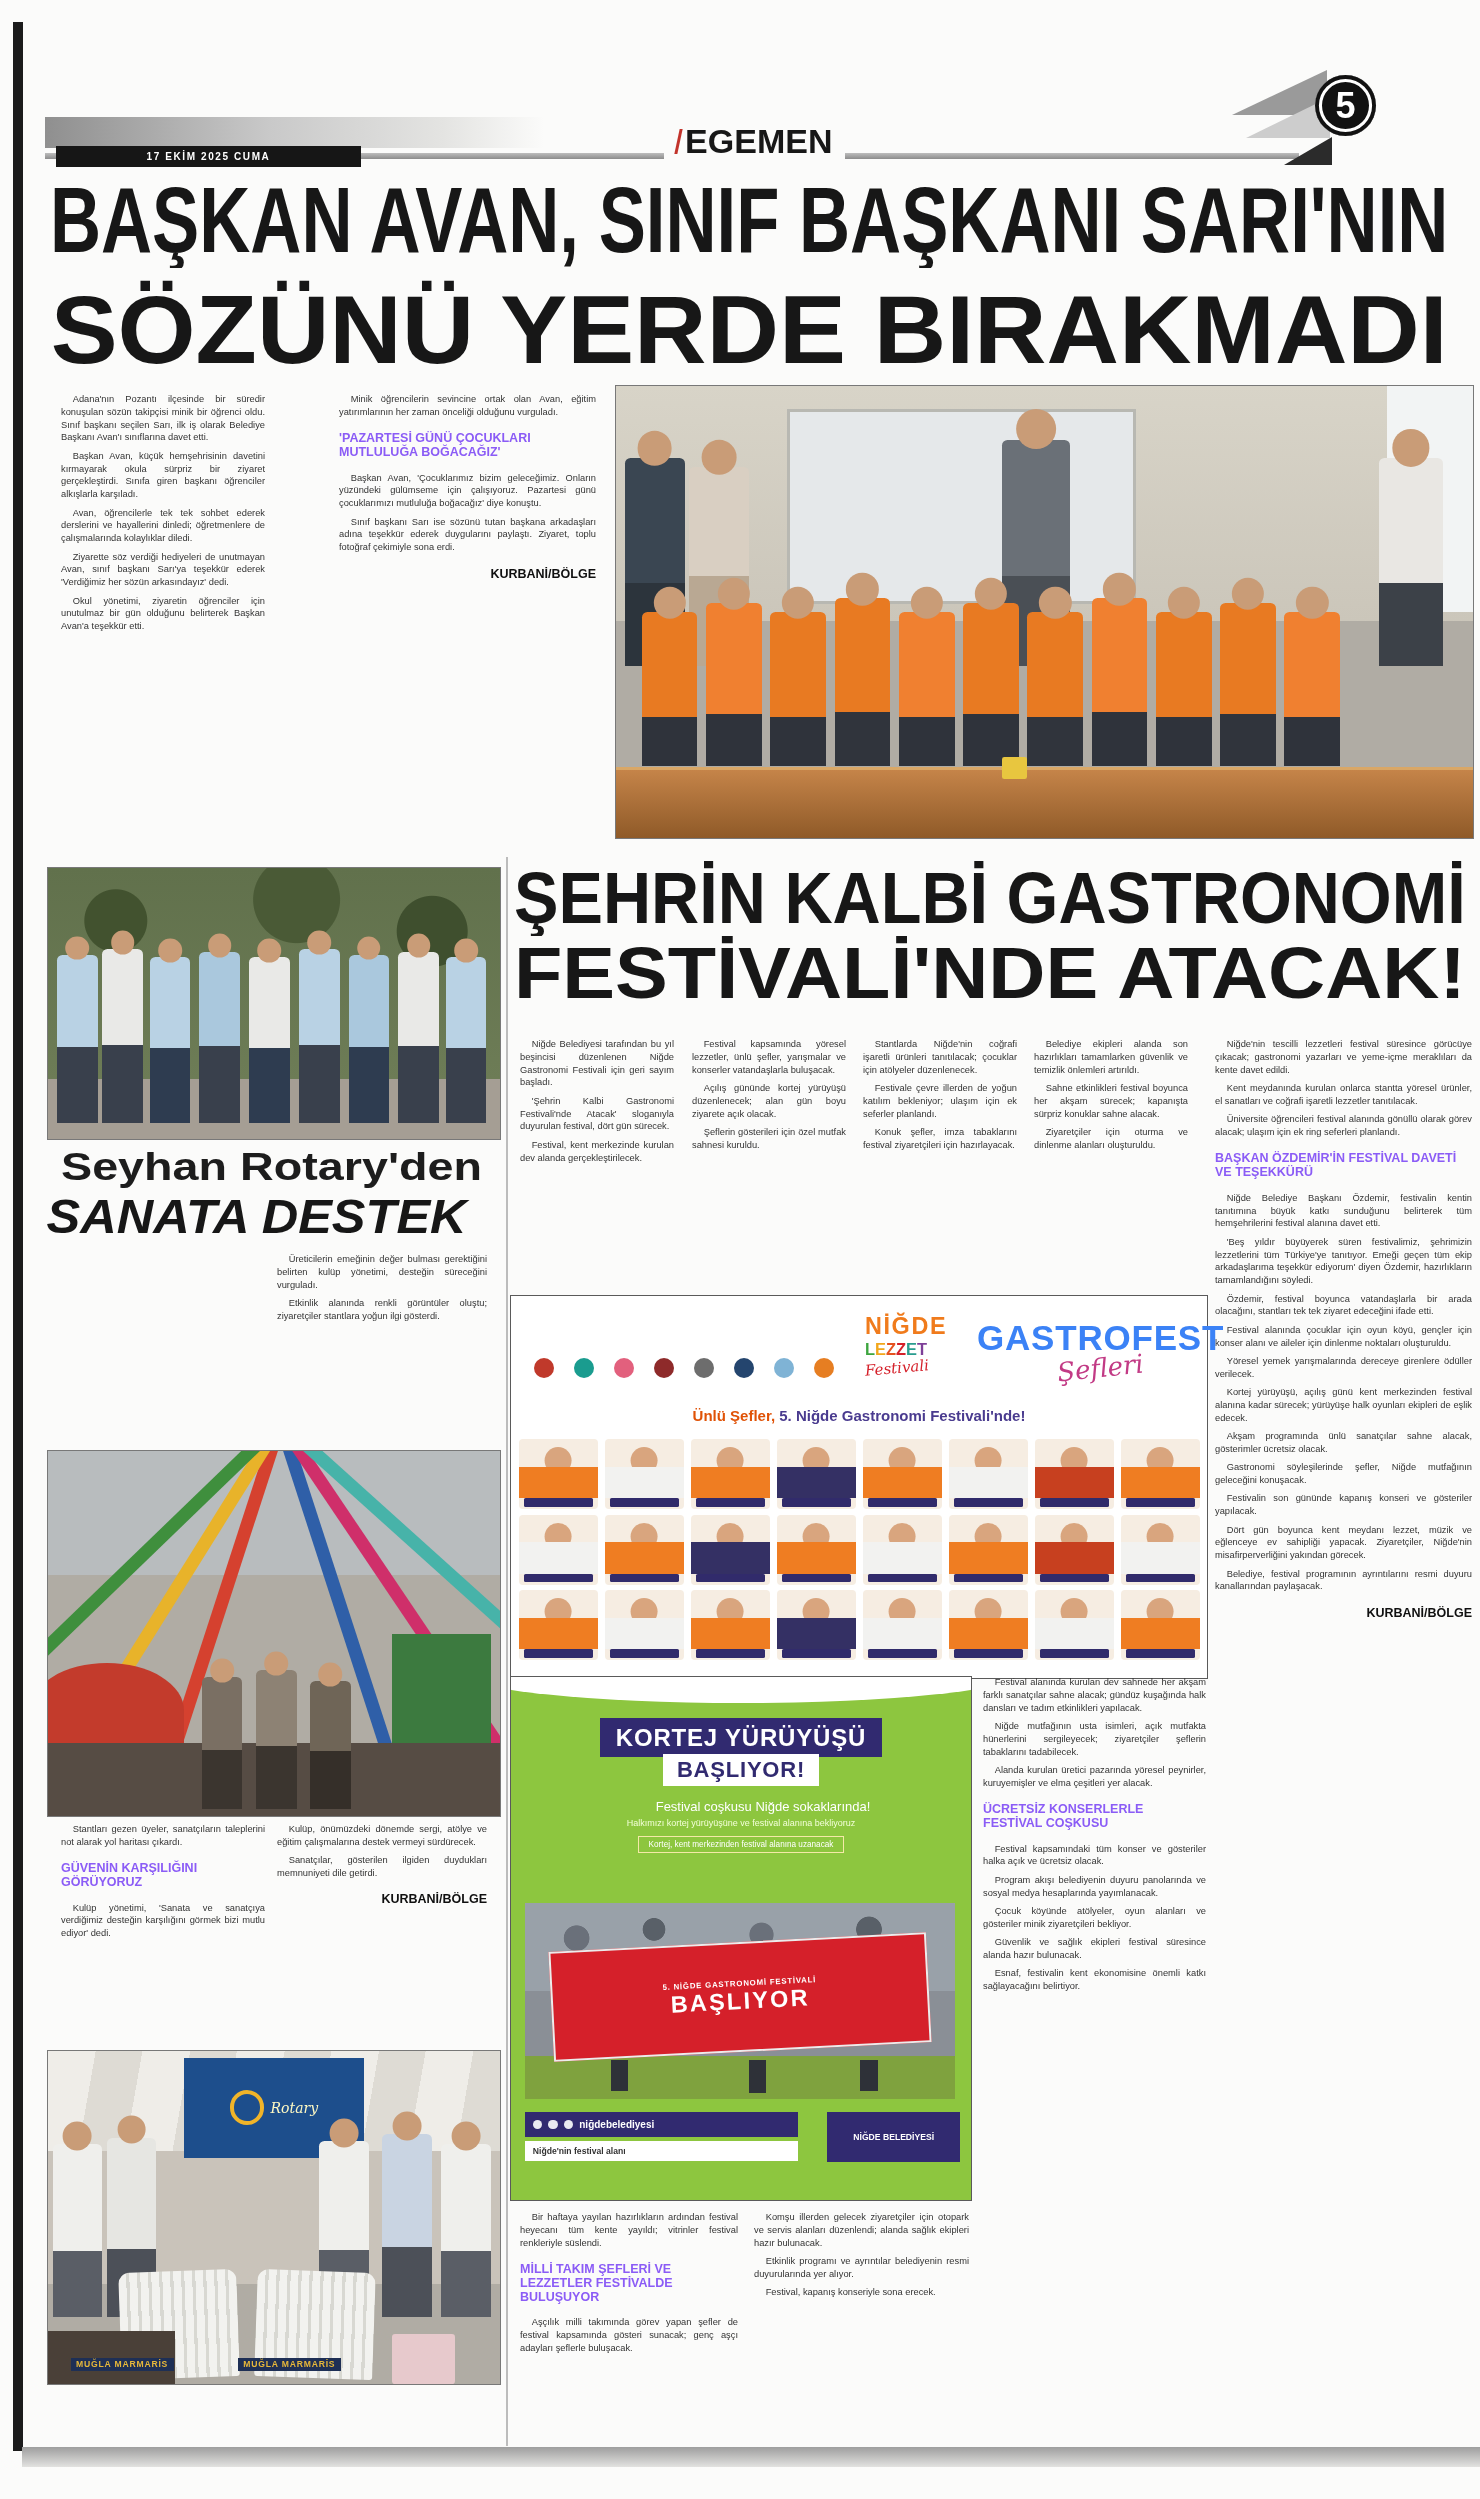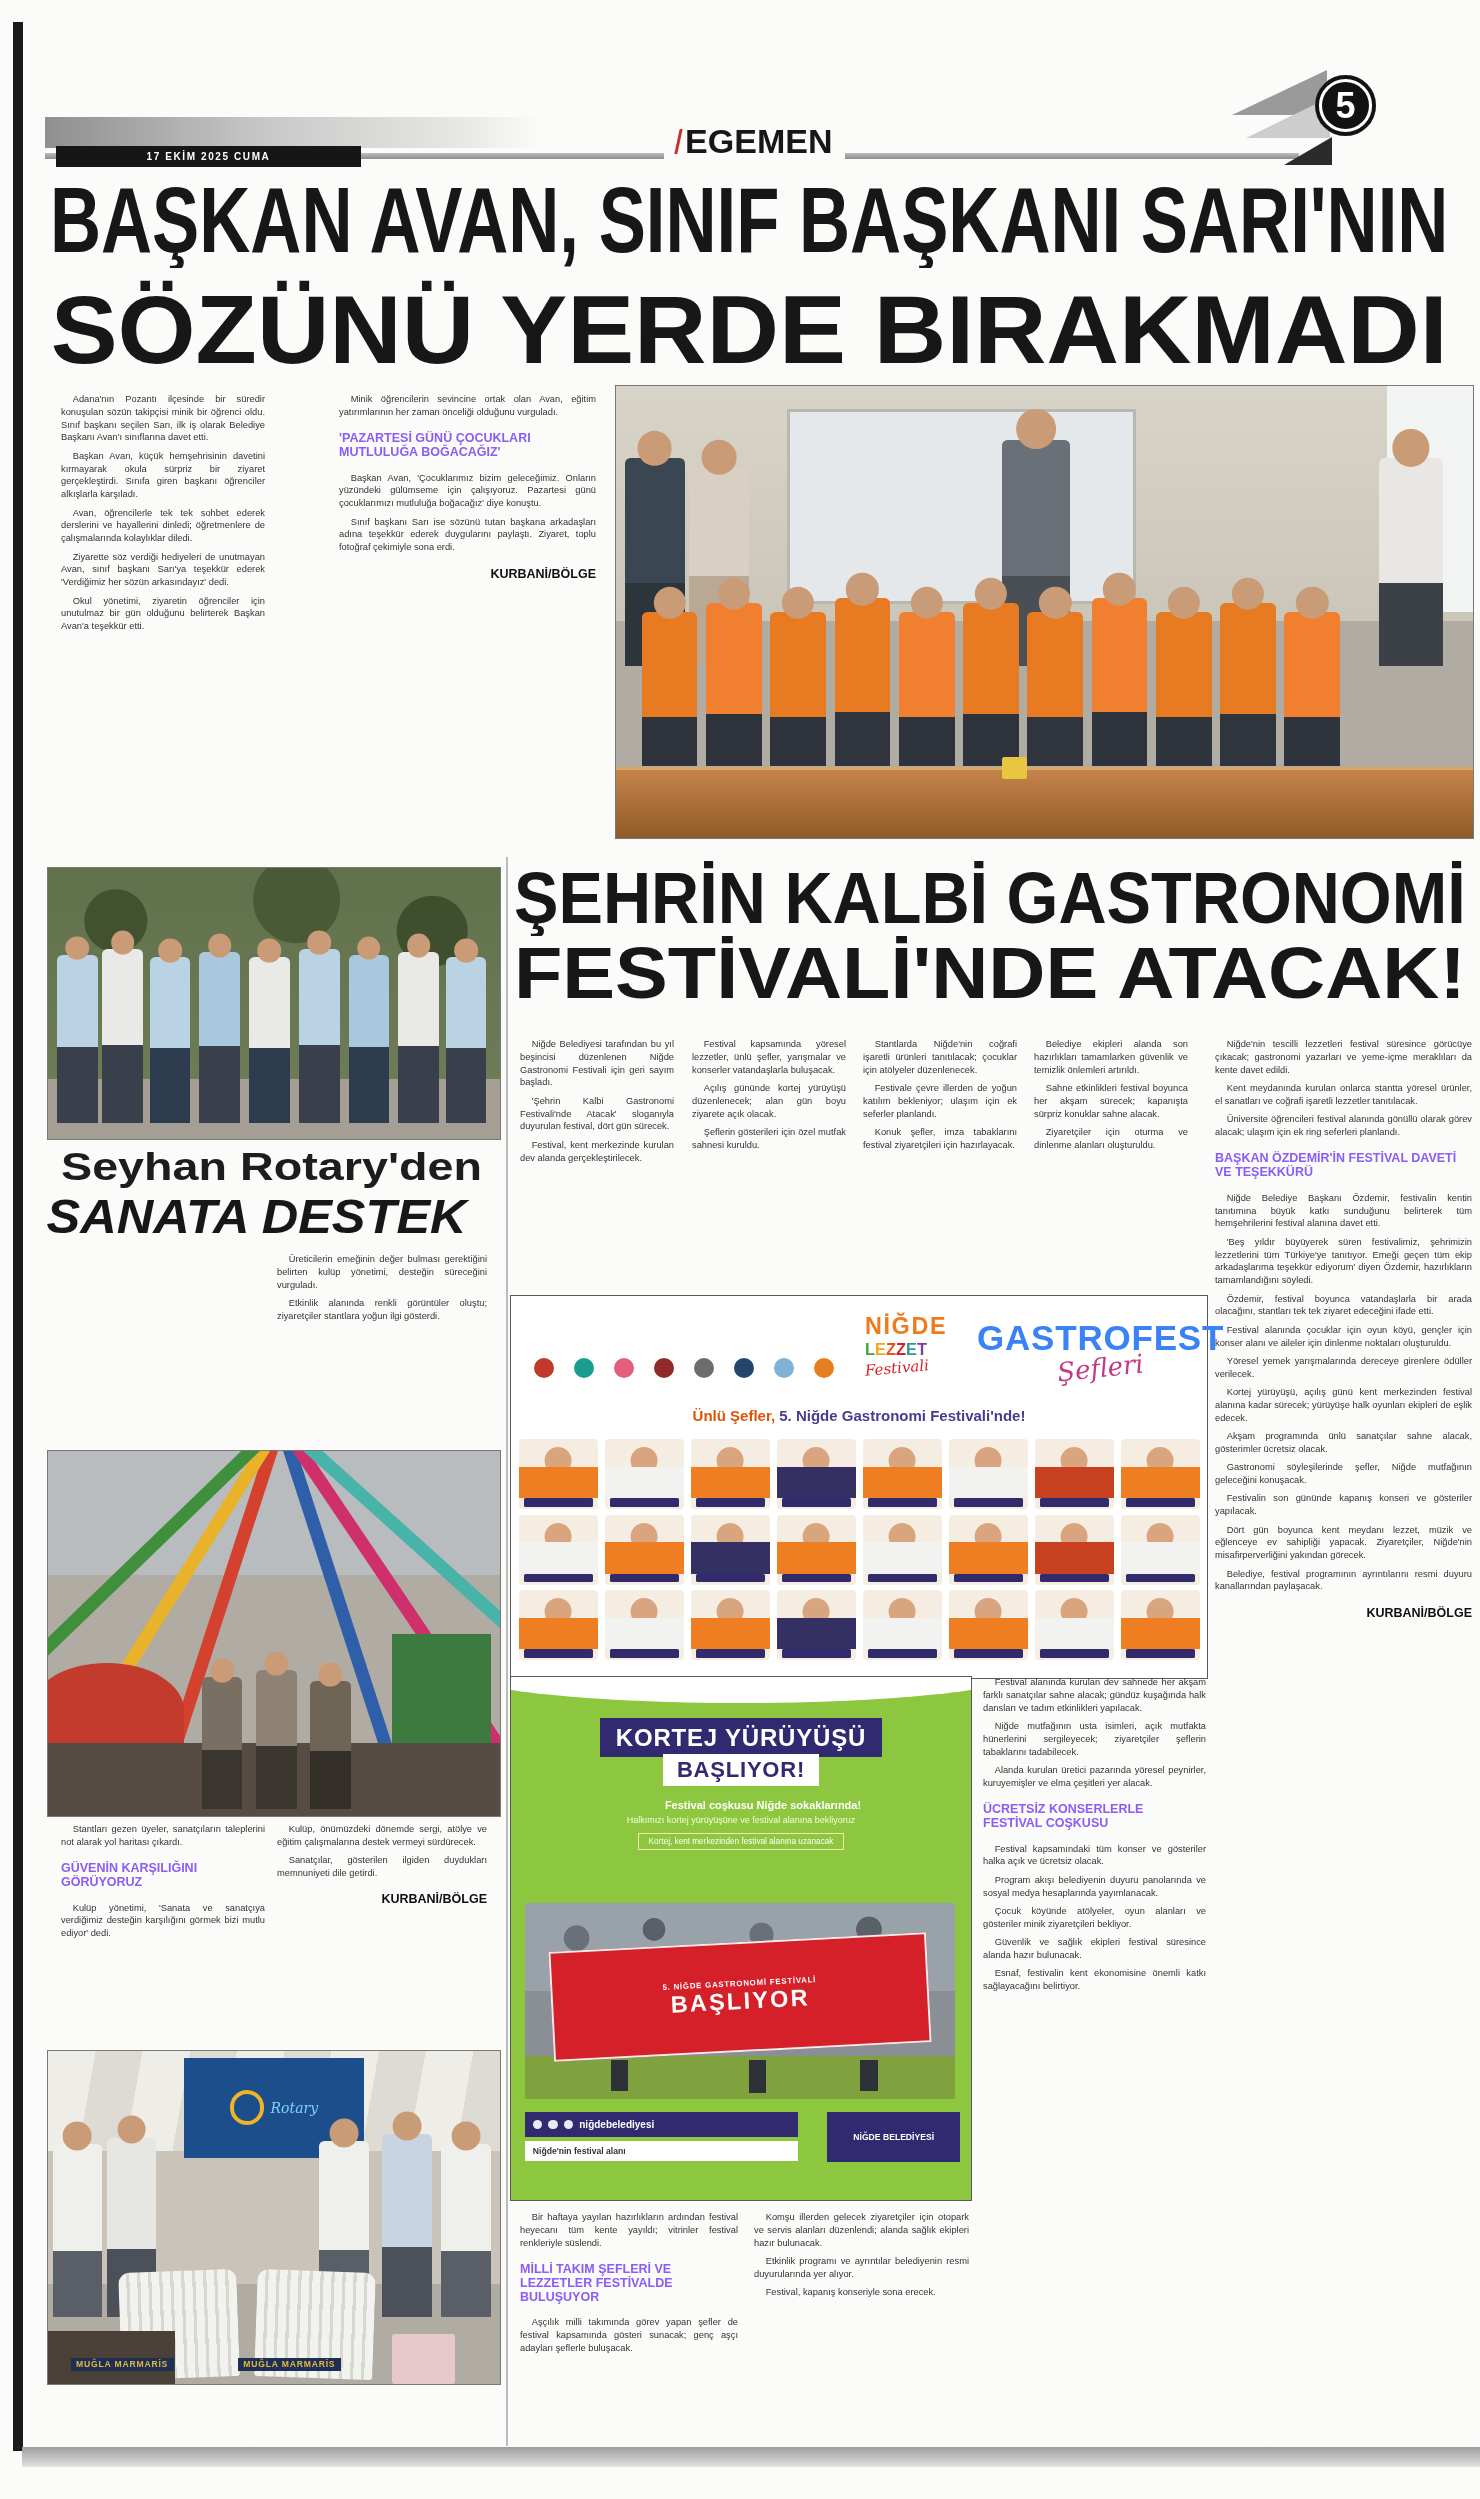--- a/index.html
+++ b/index.html
@@ -54,21 +54,21 @@
     width:34%;padding-top:34%;background:#d9a57e;border-radius:50%;}
   .chef .torso{position:absolute;bottom:11px;left:0;right:0;height:45%;}
   .chef .namebar{position:absolute;bottom:2.3px;left:6%;width:88%;height:8.6px;background:#312b6b;border-radius:1.6px;}
   
   #poster-green{left:510px;top:1676px;width:460px;height:523px;background:#8dc63f;border:0.8px solid #5a5a5a;overflow:hidden;}
   #poster-green .arc{position:absolute;left:-10%;top:-33px;width:120%;height:59px;background:#fff;border-radius:50%;}
   .k-title1{display:inline-block;background:#312a70;color:#fff;font-size:24px;font-weight:900;
     padding:5.5px 15.6px;letter-spacing:0.8px;}
   .k-title2{display:inline-block;background:#fff;color:#312a70;font-size:22px;font-weight:900;
     padding:3.1px 14px;margin-top:-3.1px;letter-spacing:0.8px;}
-  .k-line1{color:#fff;font-size:11px;font-weight:bold;margin-top:12.5px;padding-left:44px;}
+  .k-line1{color:#fff;font-size:13px;font-weight:normal;margin-top:12.5px;padding-left:44px;}
   .k-line2{color:#f3ffd8;font-size:9px;margin-top:4.7px;}
   .k-note{display:inline-block;border:0.8px solid #f5e9a8;color:#fff;font-size:8.2px;padding:3.1px 9.3px;margin-top:7.8px;}
   #k-photo{position:absolute;left:14px;top:226px;width:430px;height:196px;background:#8a8f96;overflow:hidden;}
   #k-banner{position:absolute;left:6%;top:20%;width:87%;height:54%;background:#d5202a;
     transform:rotate(-3deg);border:2.3px solid #ececec;display:flex;flex-direction:column;
     align-items:center;justify-content:center;color:#fff;text-align:center;}
   #k-banner .bt{font-size:7.8px;font-weight:bold;letter-spacing:0.8px;}
   #k-banner .bm{font-size:23.4px;font-weight:900;letter-spacing:2.3px;}
   .navybox{position:absolute;background:#312a70;color:#fff;display:flex;align-items:center;gap:6.2px;
     font-weight:bold;padding:0 7.8px;}
@@ -211,21 +211,21 @@
       <p class="p">Kulüp, önümüzdeki dönemde sergi, atölye ve eğitim çalışmalarına destek vermeyi sürdürecek.</p>
       <p class="p">Sanatçılar, gösterilen ilgiden duydukları memnuniyeti dile getirdi.</p>
       <p class="credit">KURBANİ/BÖLGE</p>
     </div>
 
   <div class="ph" style="left:47px;top:2050px;width:452px;height:333px;">
     <i class="abs" style="left:0;top:0;width:100%;height:30%;background:repeating-linear-gradient(100deg,#efede8 0 47px,#dedbd4 47px 93px);"></i>
     <i class="abs" style="left:0;top:30%;width:100%;height:40%;background:#c9c3ba;"></i>
     <i class="abs" style="left:30%;top:2%;width:40%;height:30%;background:#1d4e8c;display:flex;align-items:center;justify-content:center;gap:6.2px;">
       <i style="width:26.5px;height:26.5px;border-radius:50%;border:4.7px solid #f0b429;display:inline-block;"></i>
-      <span style="color:#7dd3fc;font-family:'DejaVu Serif',serif;font-style:italic;font-size:14px;">Rotary</span>
+      <span style="color:#fef9c3;font-family:'DejaVu Serif',serif;font-style:italic;font-size:14px;">Rotary</span>
     </i>
     <i class="fg" style="left:1%;top:28%;width:11%;height:52%;background:linear-gradient(#efefec 62%,#5a5e66 62%);"></i>
     <i class="fg" style="left:13%;top:26%;width:11%;height:54%;background:linear-gradient(#e6e6e2 62%,#4c5058 62%);"></i>
     <i class="fg" style="left:60%;top:27%;width:11%;height:53%;background:linear-gradient(#efefec 62%,#5a5e66 62%);"></i>
     <i class="fg" style="left:74%;top:25%;width:11%;height:55%;background:linear-gradient(#c9d4e2 62%,#4c5058 62%);"></i>
     <i class="fg" style="left:87%;top:28%;width:11%;height:52%;background:linear-gradient(#efefec 62%,#5a5e66 62%);"></i>
     <i class="abs" style="left:16%;bottom:2%;width:26%;height:32%;background:repeating-linear-gradient(90deg,#f2f2ef 0 7.8px,#d8d8d2 7.8px 11px);border-radius:11px 11px 3.1px 3.1px;transform:rotate(-2deg);"></i>
     <i class="abs" style="left:46%;bottom:2%;width:26%;height:32%;background:repeating-linear-gradient(90deg,#f2f2ef 0 7.8px,#d8d8d2 7.8px 11px);border-radius:11px 11px 3.1px 3.1px;transform:rotate(2deg);"></i>
     <i class="abs" style="left:-2%;bottom:0;width:30%;height:16%;background:#4a4038;"></i>
     <i class="abs" style="left:76%;bottom:0;width:14%;height:15%;background:#e7c9cc;border-radius:3.1px;"></i>

